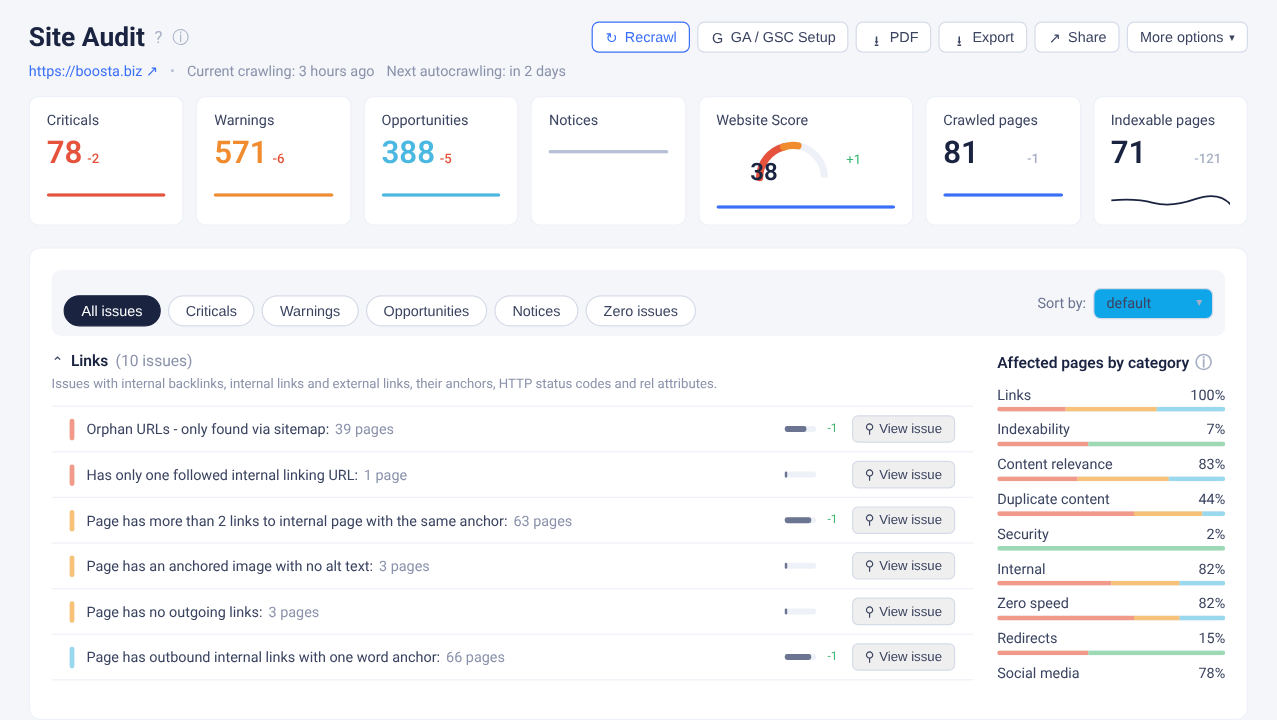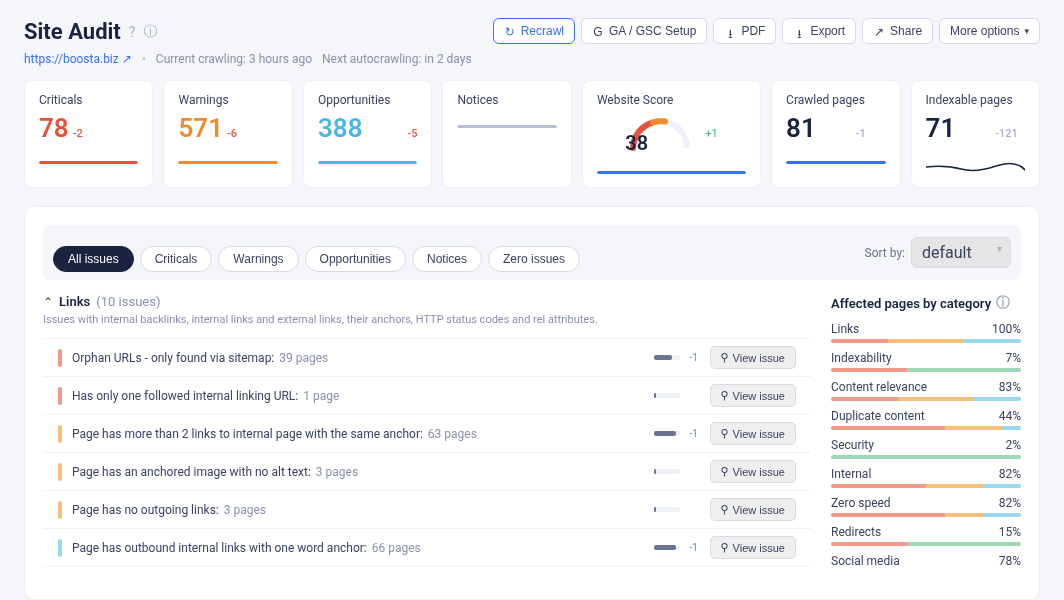--- a/index.html
+++ b/index.html
@@ -17,21 +17,21 @@
 .sub a { color: #3a6ff7; text-decoration: none; }
 .dot { color: #b8c0d5; }
 .cards { display: flex; gap: 10px; margin-bottom: 18px; }
 .card { flex: 1; background: #fff; border: 1px solid #eef1f7; border-radius: 8px; padding: 12px 14px 8px; }
 .card.wide { flex: 1.5; }
 .card-label { font-size: 12px; color: #3a4360; margin-bottom: 6px; }
 .card-val { font-size: 26px; font-weight: 600; display: flex; align-items: baseline; gap: 4px; }
 .card-delta { font-size: 11px; font-weight: 500; }
 .c-red { color: #e6533c; }
 .c-orange { color: #f08c2e; }
-.c-cyan { color: #4ab8e0; justify-content: space-between; }
+.c-cyan { color: #4ab8e0; }
 .c-gray { color: #6b7490; }
 .c-dark { color: #1a2340; gap: 40px; }
 .d-red { color: #e6533c; }
 .d-green { color: #3bb56f; }
 .d-gray { color: #a8b0c5; }
 .bar { height: 3px; background: #eef1f7; border-radius: 2px; margin-top: 18px; position: relative; overflow: hidden; }
 .bar > span { position: absolute; left: 0; top: 0; bottom: 0; border-radius: 2px; }
 .b-red { background: #e6533c; }
 .b-orange { background: #f08c2e; }
 .b-cyan { background: #4ab8e0; }
@@ -44,21 +44,21 @@
 .card .spark { margin-top: 14px; }
 .issues-panel { background: #fff; border: 1px solid #eef1f7; border-radius: 10px; padding: 18px; }
 .issues-head { display: flex; justify-content: space-between; align-items: center; margin-bottom: 14px; }
 .issues-title { font-size: 17px; font-weight: 700; }
 .btn.blue { background: #3a6ff7; color: #fff; border-color: #3a6ff7; padding: 7px 14px; }
 .filters-row { display: flex; justify-content: space-between; align-items: center; background: #f4f6fa; border-radius: 8px; padding: 8px 10px; margin-bottom: 14px; }
 .pills { display: flex; gap: 6px; }
 .pill { padding: 5px 14px; border: 1px solid #d6dbe8; border-radius: 20px; background: #fff; font-size: 12px; color: #3a4360; cursor: pointer; margin-top: 13px; }
 .pill.active { background: #1a2340; color: #fff; border-color: #1a2340; }
 .sort { display: flex; align-items: center; gap: 6px; font-size: 12px; color: #6b7490; }
-.select { border: 1px solid #d6dbe8; border-radius: 6px; padding: 5px 24px 5px 10px; font-size: 16px; background: #e5e5e5; position: relative; color: #3a4360; cursor: pointer; min-width: 100px; }
+.select { border: 1px solid #d6dbe8; border-radius: 6px; padding: 5px 24px 5px 10px; font-size: 12px; background: #0ea5e9; position: relative; color: #3a4360; cursor: pointer; min-width: 100px; }
 .select::after { content: "▾"; position: absolute; right: 8px; color: #a8b0c5; font-size: 10px; }
 .main-cols { display: flex; gap: 20px; }
 .left { flex: 1; min-width: 0; }
 .right { width: 190px; }
 .section-head { display: flex; align-items: center; gap: 6px; font-size: 13px; color: #1a2340; margin-bottom: 4px; cursor: pointer; }
 .section-head .chev { font-size: 12px; color: #3a4360; }
 .section-head b { font-weight: 600; }
 .section-head .count { color: #8a92ab; font-weight: 400; }
 .section-desc { font-size: 11px; color: #8a92ab; margin-bottom: 12px; }
 .issue { display: flex; align-items: center; gap: 10px; padding: 7px 15px; border-top: 1px solid #eef1f7; font-size: 12px; }

